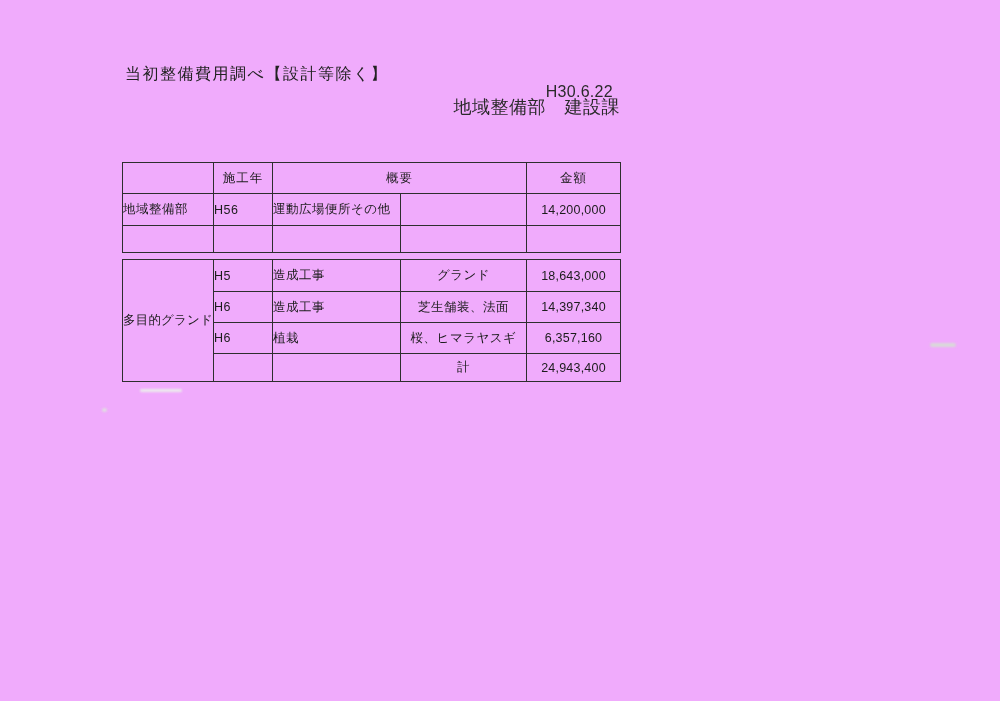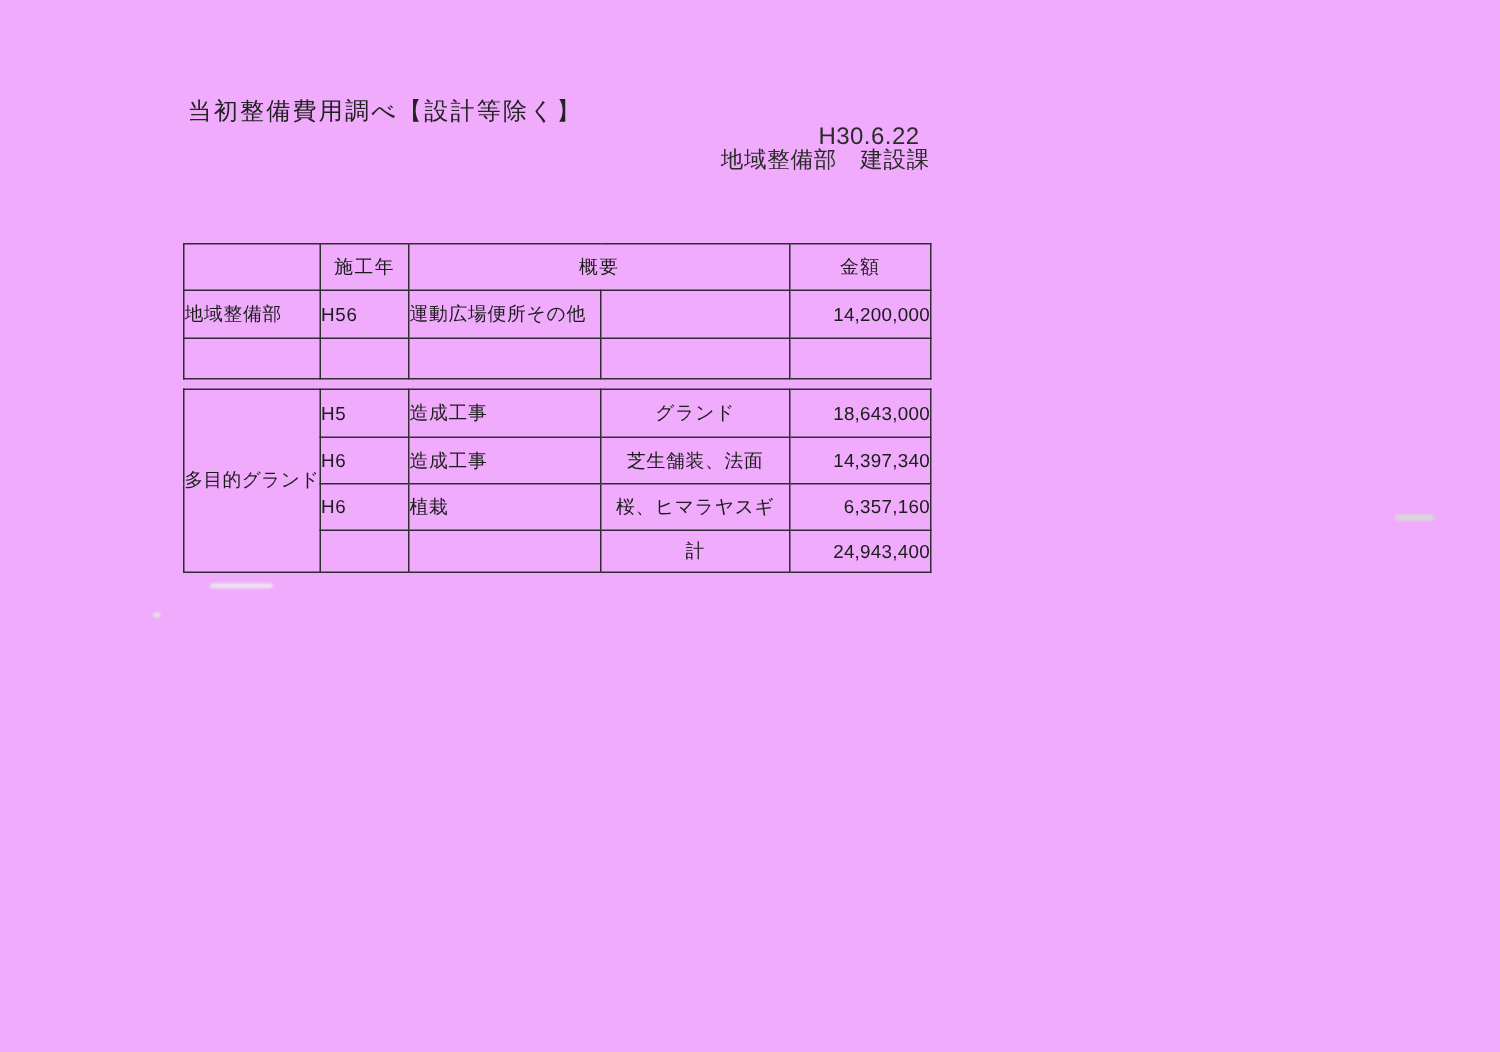--- a/index.html
+++ b/index.html
@@ -34,21 +34,21 @@
     text-align: right;
     color: #2a2a2a;
   }
   .meta-date {
     font-size: 16px;
     line-height: 14px;
     padding-right: 7px;
     letter-spacing: 0.3px;
   }
   .meta-dept {
-    font-size: 15px;
+    font-size: 18px;
     line-height: 16px;
     letter-spacing: 0.5px;
     white-space: nowrap;
   }
   table.cost {
     position: absolute;
     left: 122px;
     border-collapse: collapse;
     table-layout: fixed;
     width: 498px;
@@ -60,21 +60,21 @@
     font-size: 12.5px;
     vertical-align: middle;
     padding: 0;
     white-space: nowrap;
     overflow: hidden;
     color: #1c1c1c;
   }
   td.hd { text-align: center; letter-spacing: 1px; }
   td.lt { text-align: left; padding-left: 4px; letter-spacing: 0.5px; }
   td.dt { text-align: center; padding-left: 6px; letter-spacing: 0.5px; }
-  td.num { text-align: right; padding-right: 5px; letter-spacing: 0.2px; }
+  td.num { text-align: center; padding-right: 5px; letter-spacing: 0.2px; }
   td.site-span {
     text-align: left;
     padding-left: 4px;
     font-size: 12px;
     letter-spacing: 0.2px;
     margin-left: 25px;
   }
   
   .artifact {
     position: absolute;

